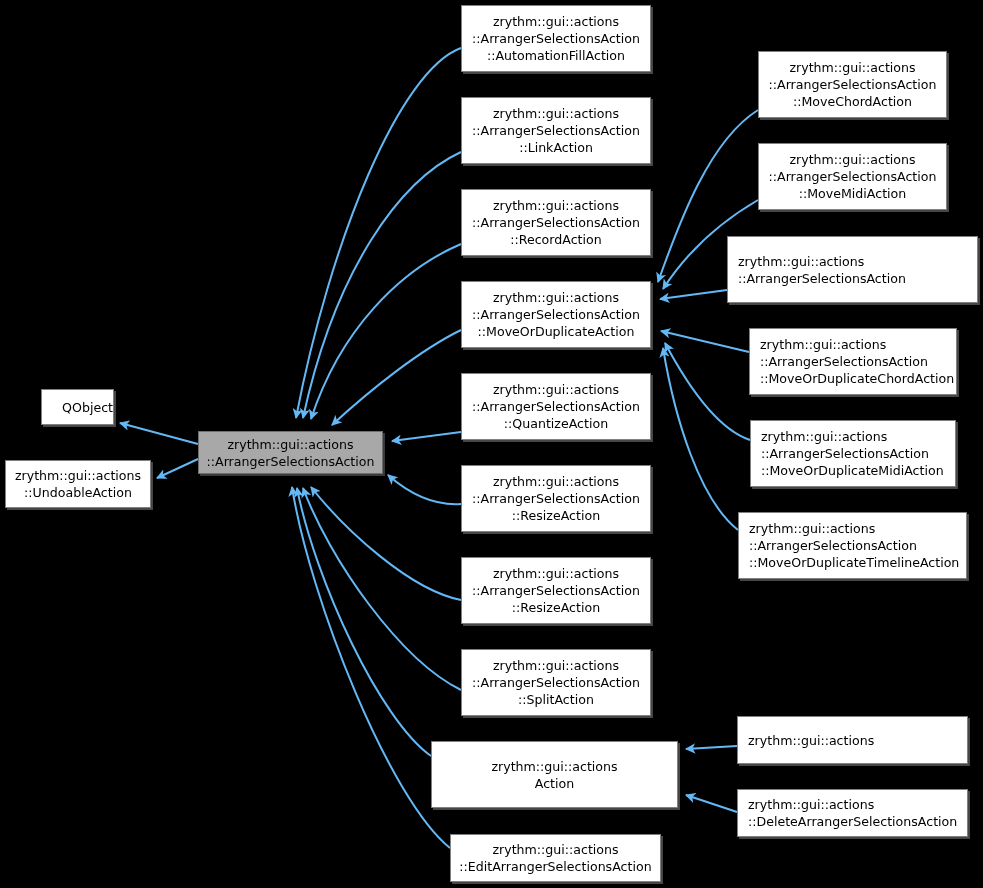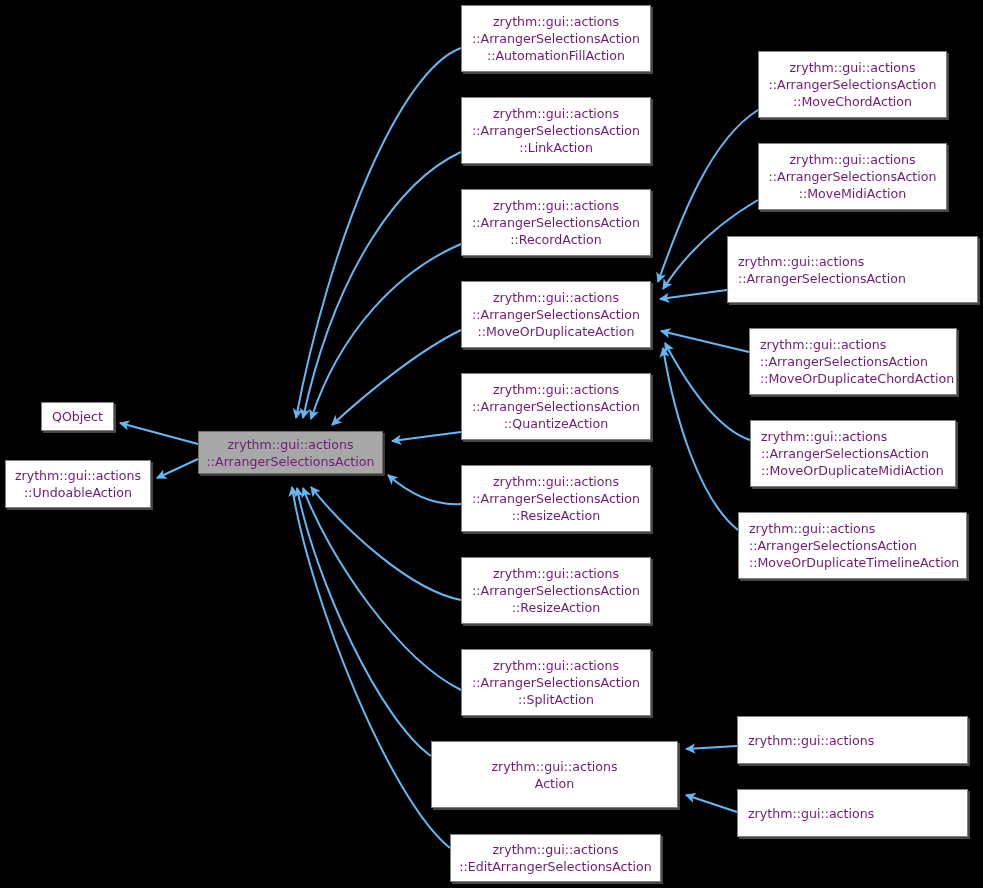--- a/index.html
+++ b/index.html
@@ -26,21 +26,21 @@
   .node {
     position: absolute;
     box-sizing: border-box;
     background: #ffffff;
     border: 1px solid #808080;
     box-shadow: 2px 2px 0 rgba(128,128,128,0.55);
     display: flex;
     flex-direction: column;
     align-items: center;
     justify-content: center;
-    color: #701a75;
+    color: #000000;
     font-size: 12.6px;
     line-height: 17px;
     text-align: center;
     z-index: 5;
     white-space: nowrap;
   }
   .node.root {
     background: #a8a8a8;
     border: 1px solid #6e6e6e;
     box-shadow: 2px 2px 0 rgba(96,96,96,0.6);
@@ -82,21 +82,21 @@
       <path d="M 727 290 L 660 299"></path>
       <path d="M 749 352 L 661 331"></path>
       <path d="M 750 440 C 720 430 690 390 665 343"></path>
       <path d="M 738 530 C 700 500 675 420 663 348"></path>
 
       <path d="M 737 746 L 686 749"></path>
       <path d="M 737 812 L 686 795"></path>
     </g>
   </svg>
 
-  <div class="node" style="left:41px; top:402px; width:73px; height:29px;">
+  <div class="node" style="left:41px; top:389px; width:73px; height:36px;align-items:flex-end;">
     <span class="ln">QObject</span>
   </div>
 
   <div class="node" style="left:5px; top:460px; width:146px; height:48px;">
     <span class="ln">zrythm::gui::actions</span>
     <span class="ln">::UndoableAction</span>
   </div>
 
   <div class="node root" style="left:198px; top:431px; width:185px; height:43px;">
     <span class="ln">zrythm::gui::actions</span>
@@ -195,15 +195,16 @@
     <span class="ln">::ArrangerSelectionsAction</span>
     <span class="ln">::MoveOrDuplicateTimelineAction</span>
   </div>
 
   <div class="node" style="left:737px; top:716px; width:231px; height:48px; align-items:flex-start; padding-left:10px;">
     <span class="ln">zrythm::gui::actions</span>
   </div>
 
   <div class="node" style="left:737px; top:789px; width:231px; height:48px; align-items:flex-start; padding-left:10px;">
     <span class="ln">zrythm::gui::actions</span>
+    <span class="ln">::DeleteArrangerSelectionsAction</span>
   </div>
 
 </div>
 
 </body></html>

